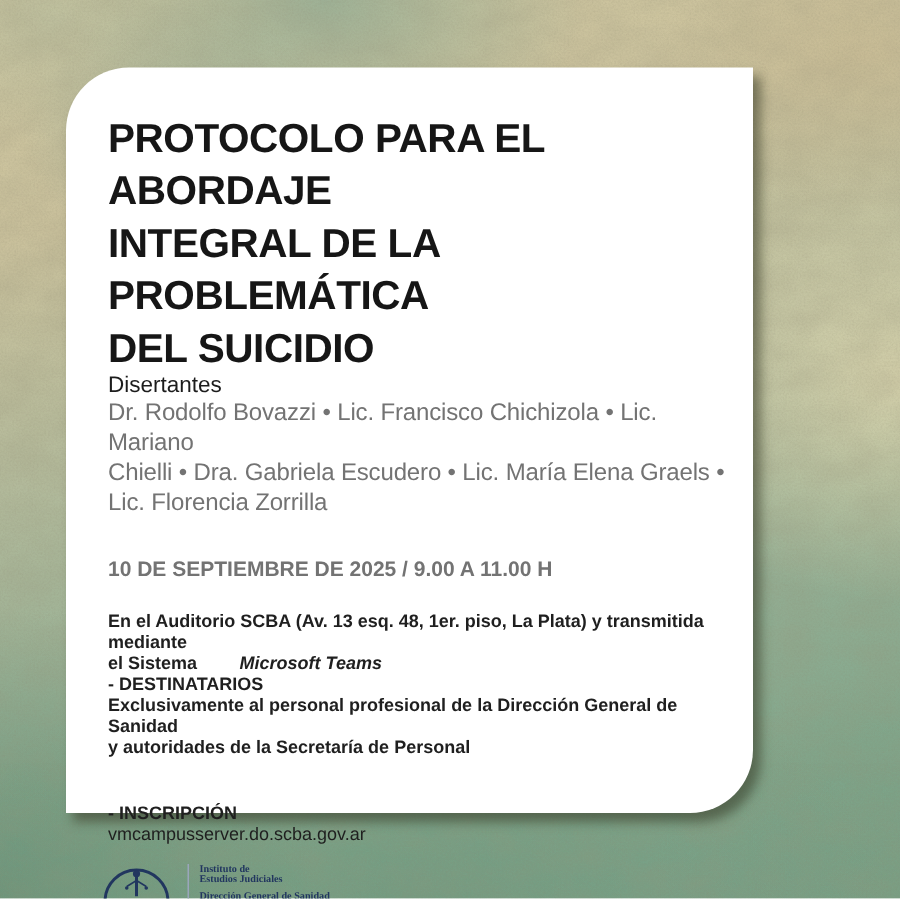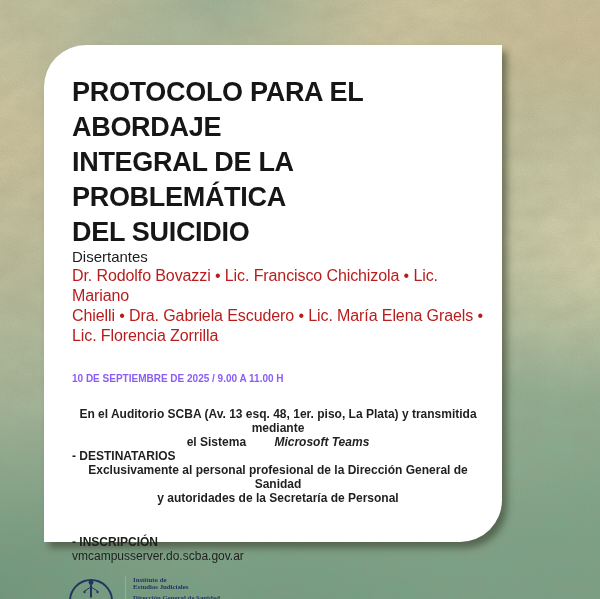--- a/index.html
+++ b/index.html
@@ -64,42 +64,42 @@
   .speakers-label {
     font-size: 15px;
     line-height: 13px;
     color: #1c1c1c;
   }
   .speakers {
     margin-top: 3px;
     font-size: 16px;
     line-height: 20px;
     letter-spacing: -0.1px;
-    color: #b91c1c;
+    color: #737373;
   }
 
   .datetime {
     margin-top: 24px;
-    font-size: 10px;
+    font-size: 14px;
     line-height: 18px;
     font-weight: 700;
-    color: #8b5cf6;
+    color: #737373;
   }
 
   .section {
     font-size: 12px;
     line-height: 14px;
     color: #1f1f1f;
   }
   .section .sec-h { font-weight: 700; }
   .sec-modalidad   { margin-top: 19px; }
   .sec-destinatarios { margin-top: 0; }
   .sec-inscripcion { margin-top: 30px; }
   .italic { font-style: italic; margin-left: 25px; }
-  .semibold-body { font-weight: 700; text-align: center; }
+  .semibold-body { font-weight: 700; }
 
   
   .logo {
     margin-top: 11px;
     margin-left: -9px;
     display: flex;
     align-items: flex-start;
   }
   .logo .emblem { flex: 0 0 auto; }
   .logo-divider {

